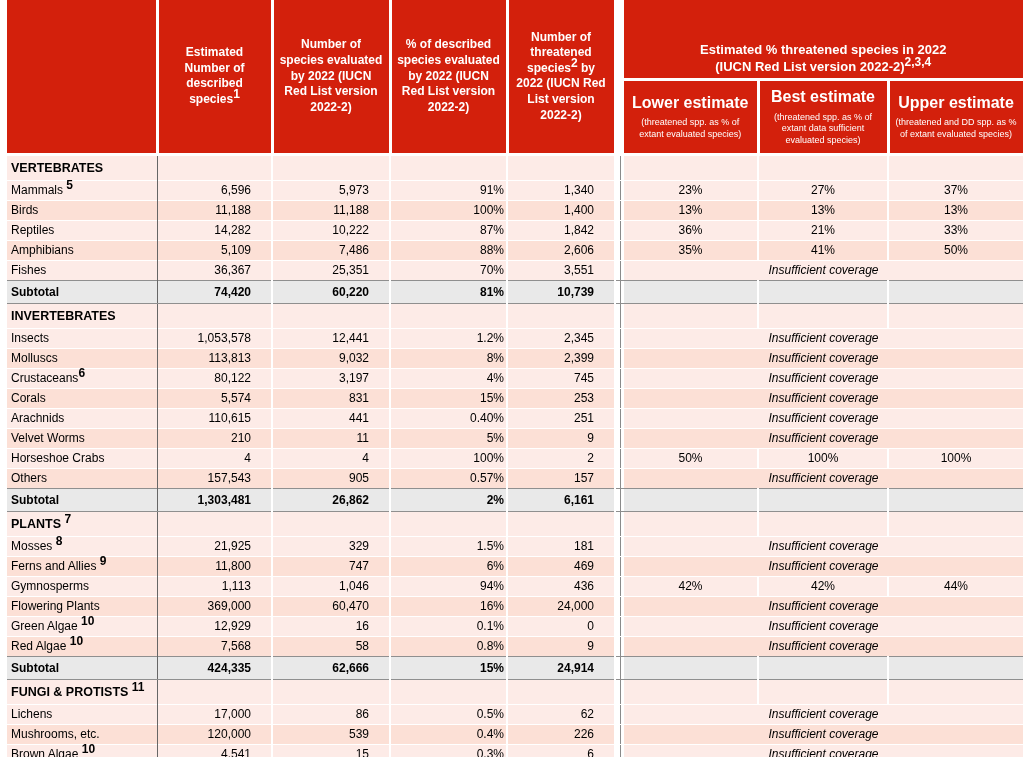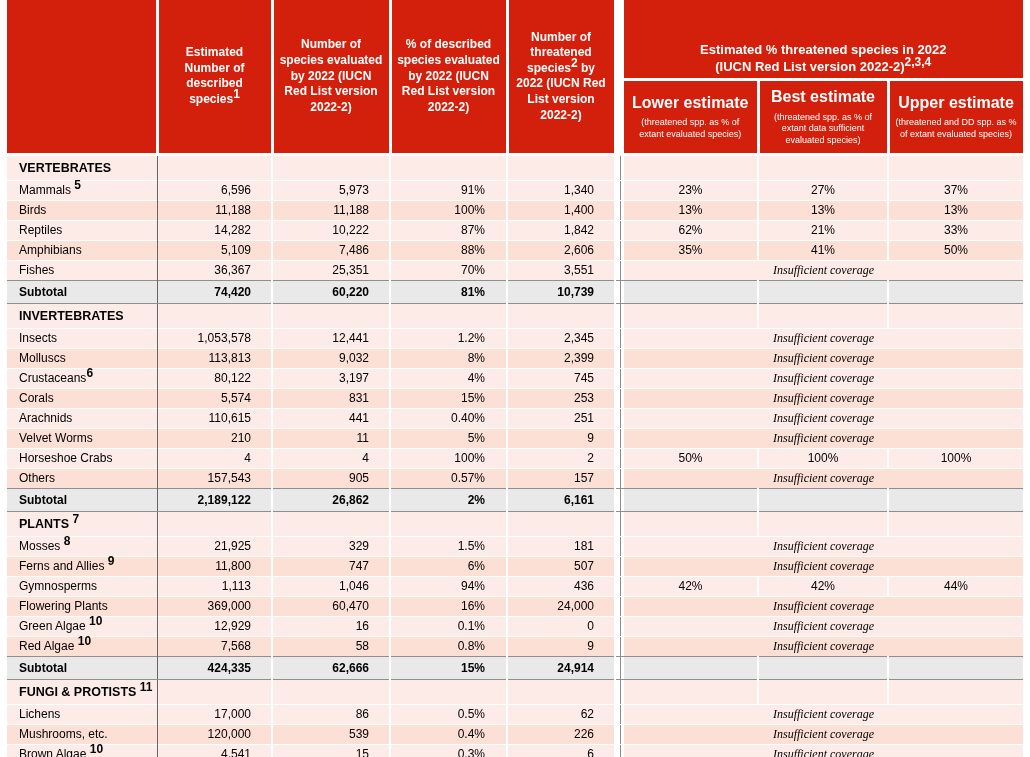--- a/index.html
+++ b/index.html
@@ -31,27 +31,27 @@
   th.sub .t{font-size:16px;margin-bottom:4px;}
   th.sub .d{font-size:9px;font-weight:normal;line-height:1.3;}
   th.gutter-h{background:#fff;border-bottom:3px solid #fff;}
   
   td{
     font-size:12px;height:19px;padding:0 4px;vertical-align:middle;
     border-right:2px solid #fff;border-top:1px solid #fff;
   }
   tr.light td{background:var(--light);}
   tr.dark td{background:var(--dark);}
-  td.lab{text-align:left;padding-left:12px;border-right:1px solid var(--labline);white-space:nowrap;}
+  td.lab{text-align:left;padding-left:4px;border-right:1px solid var(--labline);white-space:nowrap;}
   td.lab sup{font-weight:bold;}
   td.sec{font-weight:bold;font-size:12.5px;height:24px;}
   td.num{text-align:right;padding-right:20px;}
-  td.pct{text-align:right;padding-right:21px;}
+  td.pct{text-align:right;padding-right:2px;}
   td.est{text-align:center;}
-  td.insuf{text-align:center;font-style:italic;font-family:Liberation Serif, serif;}
+  td.insuf{text-align:center;font-style:italic;}
   td.gutter{background:#fff !important;border-right:none;padding:0;
     background-image:linear-gradient(to right,#fff 0 4px,var(--gutline) 4px 5px,#fff 5px) !important;}
   tr.subtotal td{
     background:var(--gray);font-weight:bold;height:22px;
     border-top:1px solid var(--bline);border-bottom:1px solid var(--bline);
   }
   tr.subtotal td.stlab{text-align:left;padding-right:4px;}
   tr.total td{
     background:var(--gray);font-weight:bold;font-size:13.5px;height:30px;
     border-top:1px solid var(--bline);border-bottom:1px solid var(--bline);
@@ -136,21 +136,21 @@
           <td class="est">13%</td>
           <td class="est">13%</td>
         </tr>
         <tr class="light">
           <td class="lab">Reptiles</td>
           <td class="num">14,282</td>
           <td class="num">10,222</td>
           <td class="pct">87%</td>
           <td class="num">1,842</td>
           <td class="gutter"></td>
-          <td class="est">62%</td>
+          <td class="est">36%</td>
           <td class="est">21%</td>
           <td class="est">33%</td>
         </tr>
         <tr class="dark">
           <td class="lab">Amphibians</td>
           <td class="num">5,109</td>
           <td class="num">7,486</td>
           <td class="pct">88%</td>
           <td class="num">2,606</td>
           <td class="gutter"></td>
@@ -258,21 +258,21 @@
           <td class="lab">Others</td>
           <td class="num">157,543</td>
           <td class="num">905</td>
           <td class="pct">0.57%</td>
           <td class="num">157</td>
           <td class="gutter"></td>
           <td class="insuf" colspan="3">Insufficient coverage</td>
         </tr>
         <tr class="subtotal">
           <td class="lab stlab">Subtotal</td>
-          <td class="num">2,189,122</td>
+          <td class="num">1,303,481</td>
           <td class="num">26,862</td>
           <td class="pct">2%</td>
           <td class="num">6,161</td>
           <td class="gutter"></td>
           <td class="est"></td>
           <td class="est"></td>
           <td class="est"></td>
         </tr>
         <tr class="light">
           <td class="lab sec">PLANTS <sup>7</sup></td>
@@ -292,21 +292,21 @@
           <td class="pct">1.5%</td>
           <td class="num">181</td>
           <td class="gutter"></td>
           <td class="insuf" colspan="3">Insufficient coverage</td>
         </tr>
         <tr class="dark">
           <td class="lab">Ferns and Allies <sup>9</sup></td>
           <td class="num">11,800</td>
           <td class="num">747</td>
           <td class="pct">6%</td>
-          <td class="num">507</td>
+          <td class="num">469</td>
           <td class="gutter"></td>
           <td class="insuf" colspan="3">Insufficient coverage</td>
         </tr>
         <tr class="light">
           <td class="lab">Gymnosperms</td>
           <td class="num">1,113</td>
           <td class="num">1,046</td>
           <td class="pct">94%</td>
           <td class="num">436</td>
           <td class="gutter"></td>

